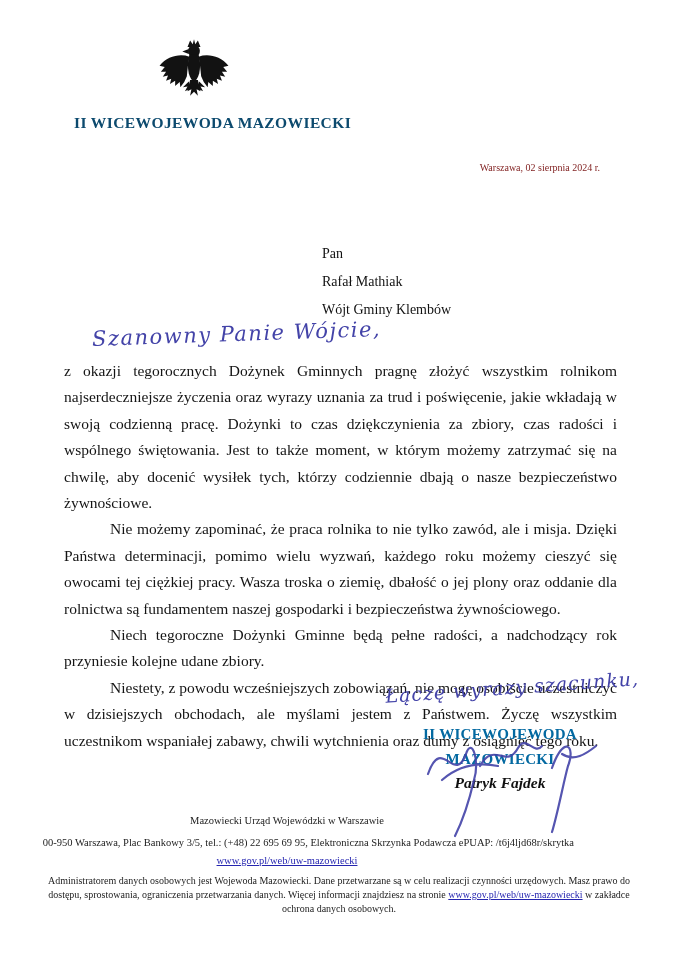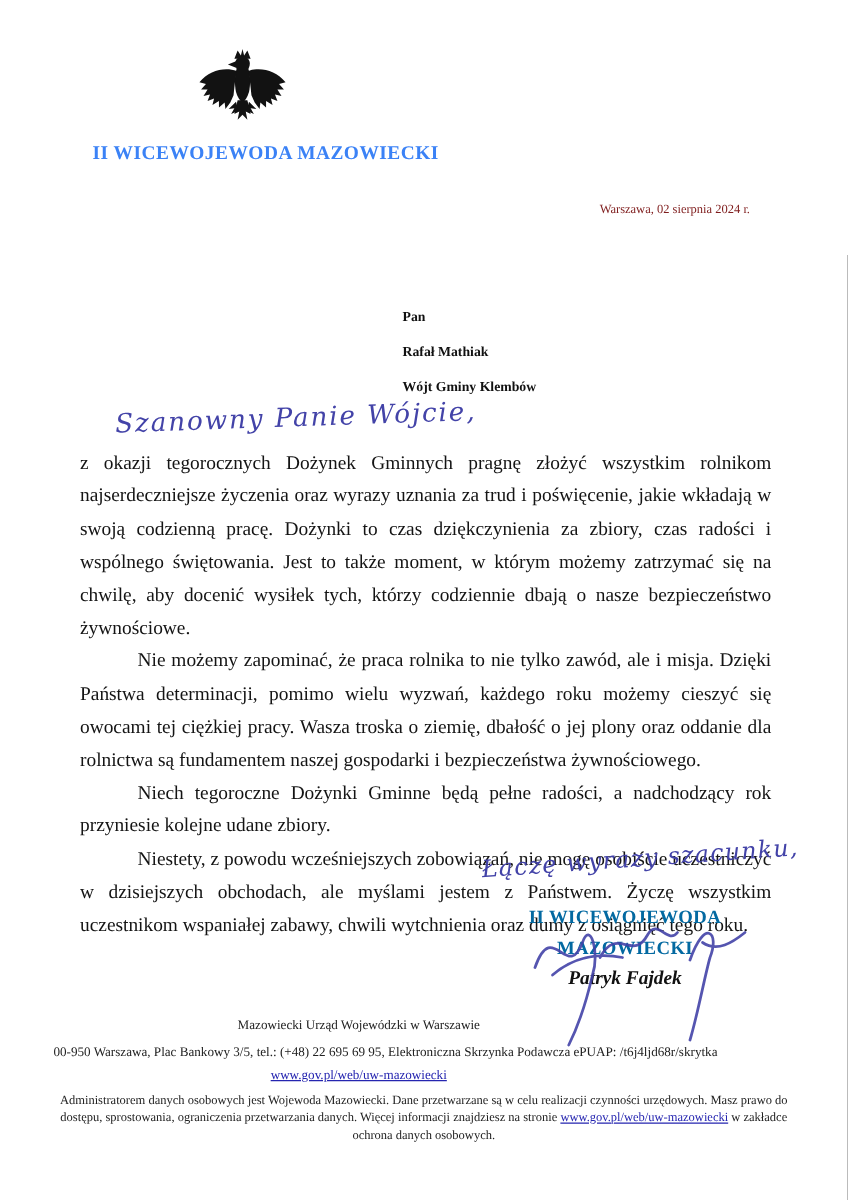--- a/index.html
+++ b/index.html
@@ -9,29 +9,29 @@
     width:678px; height:960px;
     margin:0 auto;
     background:#ffffff;
     font-family:"Liberation Serif", serif;
     color:#1a1a1a;
     overflow:hidden;
   }
   .emblem { position:absolute; left:155px; top:36px; width:78px; height:70px; }
   .office-name {
     position:absolute; left:74px; top:114px;
-    font-weight:bold; font-size:15.5px; letter-spacing:.4px; color:#3b82f6;
+    font-weight:bold; font-size:15.5px; letter-spacing:.4px; color:#0c4a6e;
   }
   .dateline {
     position:absolute; top:162px; right:78px;
     font-size:10px; color:#7f1d1d;
   }
   .recipient {
     position:absolute; left:322px; top:240px;
-    font-weight:bold; font-size:11px; line-height:28px; color:#111;
+    font-weight:normal; font-size:14px; line-height:28px; color:#111;
   }
   .hand {
     font-family:"DejaVu Serif", serif;
     font-style:italic;
     color:#4343a8;
   }
   .greeting {
     position:absolute; left:92px; top:322px;
     font-size:21px; letter-spacing:1.5px;
     transform:rotate(-2deg);

